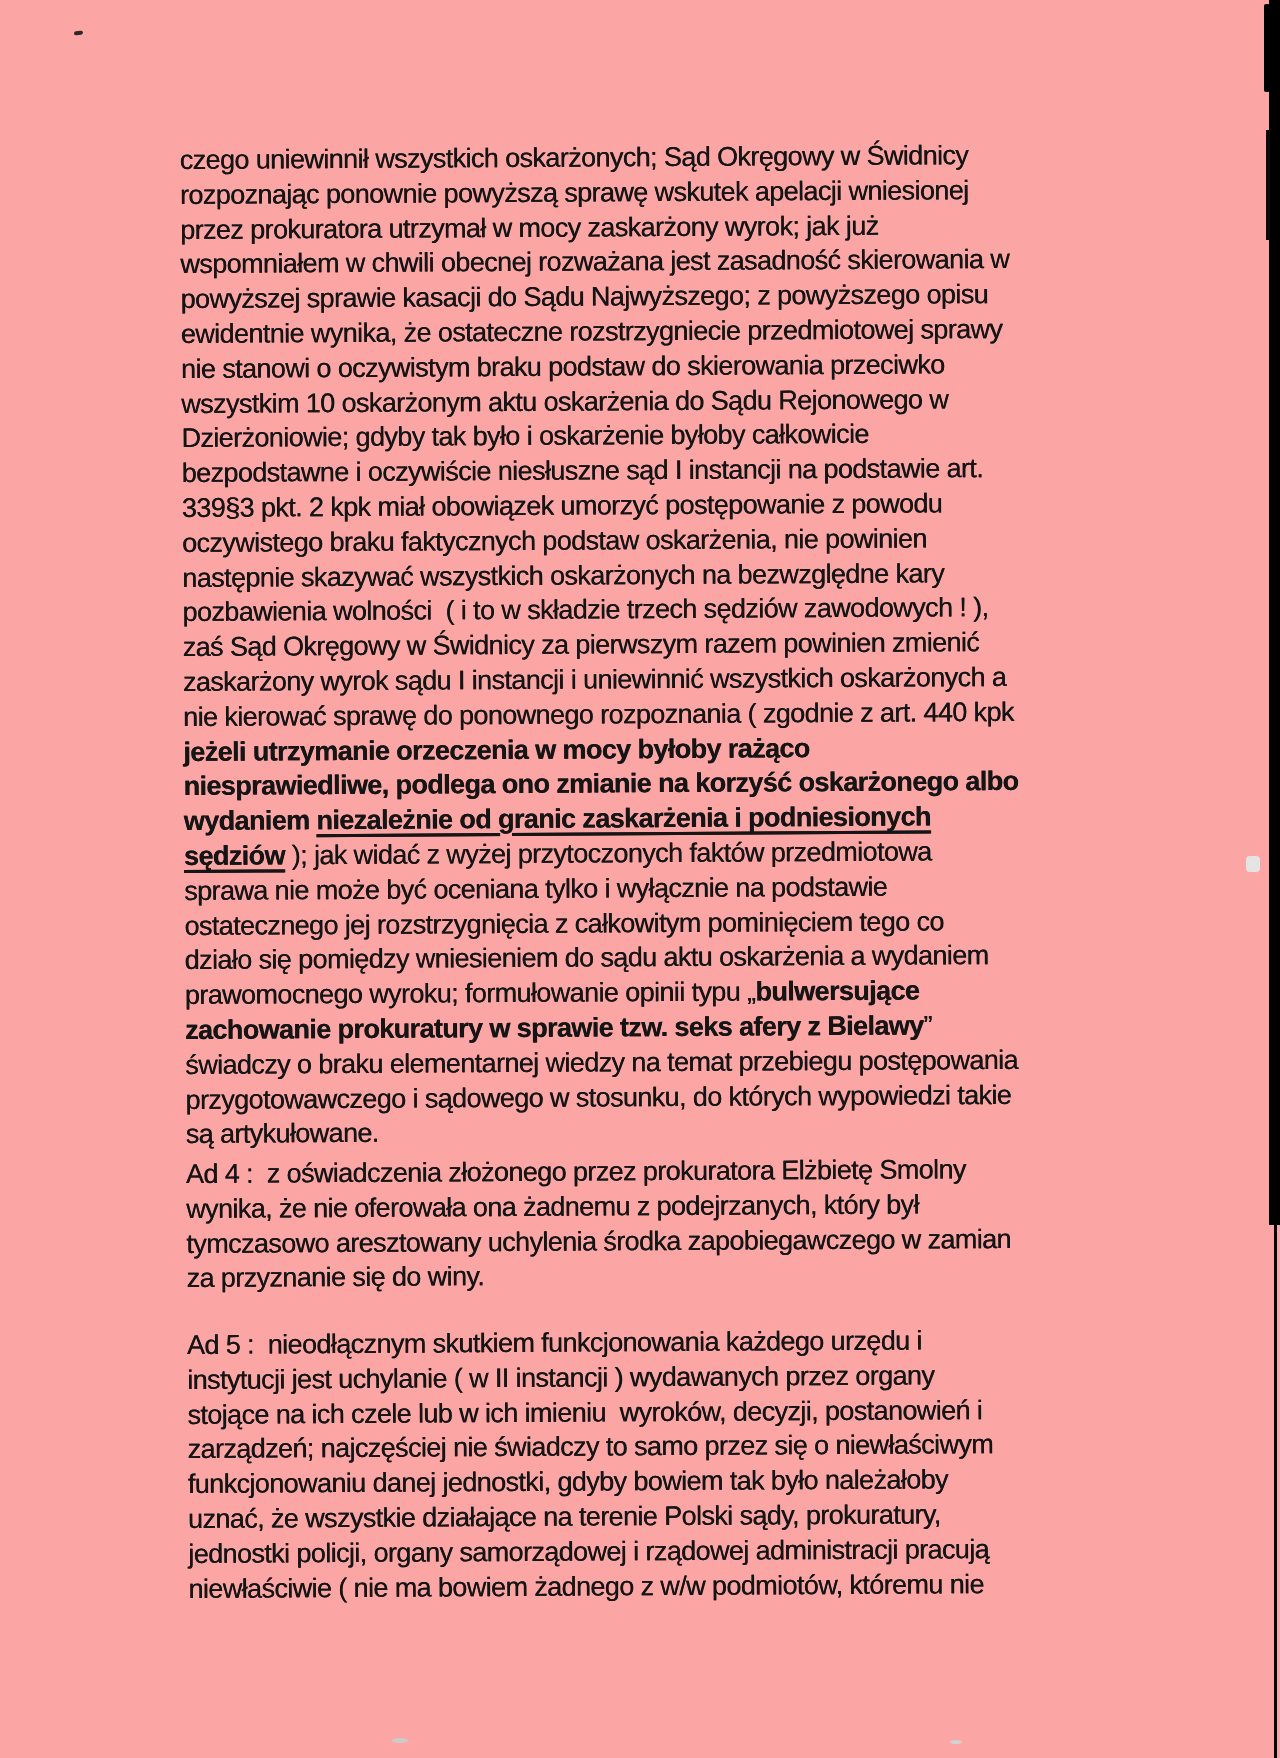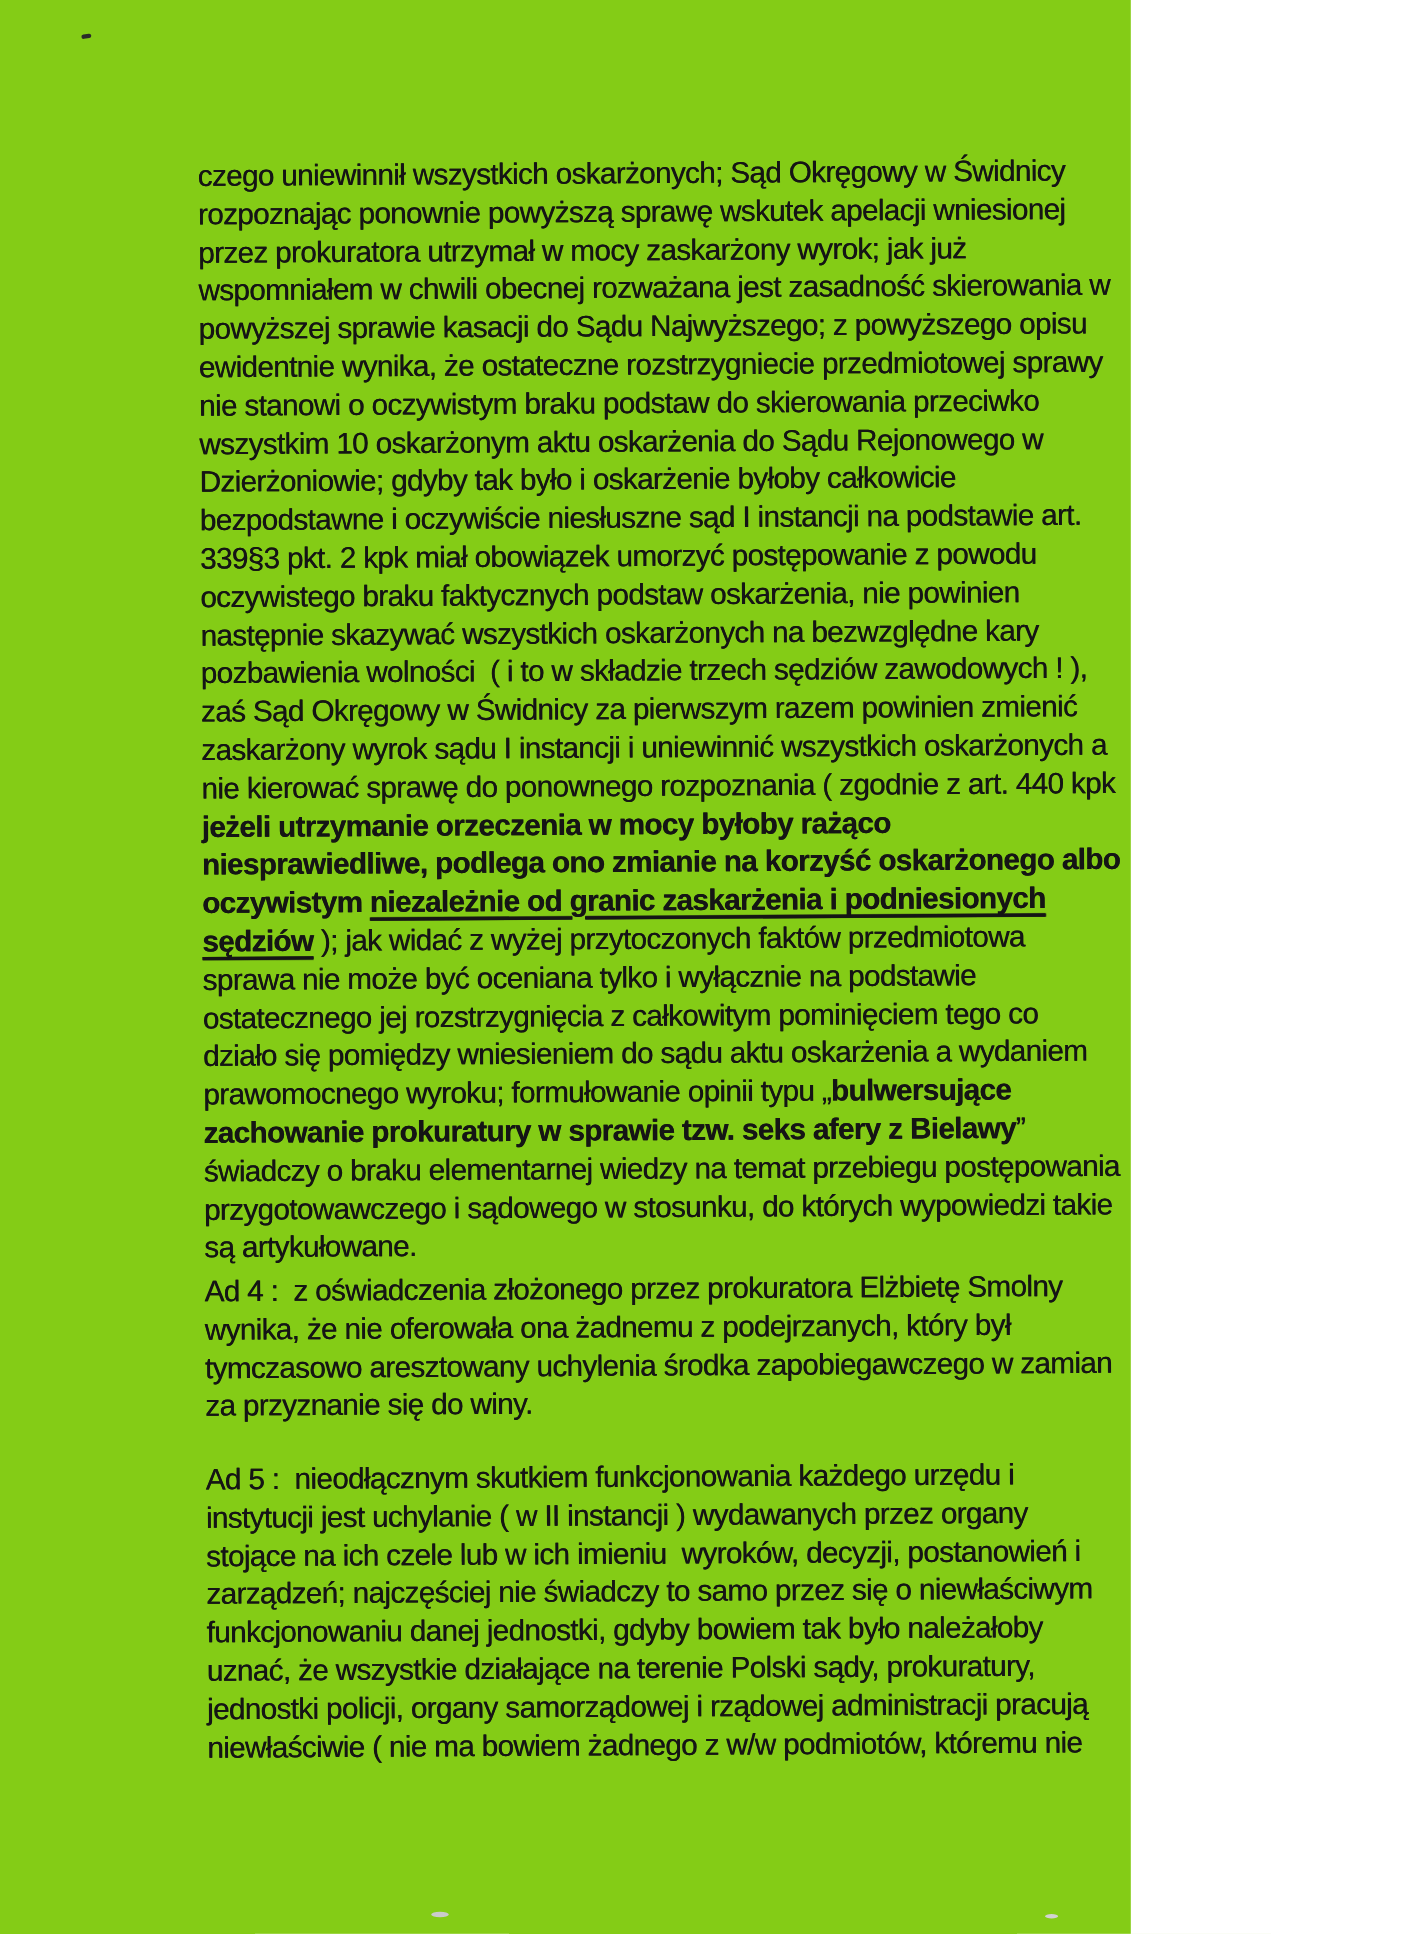--- a/index.html
+++ b/index.html
@@ -10,22 +10,22 @@
   body {
     width: 1280px;
     height: 1758px;
     position: relative;
     overflow: hidden;
     font-family: "Liberation Sans", sans-serif;
   }
   .page {
     position: absolute;
     left: 0; top: 0;
-    width: 1028px; height: 1758px;
-    background: #84cc16;
+    width: 1280px; height: 1758px;
+    background: #fca5a5;
     overflow: hidden;
   }
   
   .textwrap {
     position: absolute;
     left: 184px;
     top: 0;
     width: 920px;
     height: 1758px;
     transform: rotate(-0.35deg);
@@ -127,21 +127,21 @@
         <div class="line"><span>bezpodstawne i oczywiście niesłuszne sąd I instancji na podstawie art.</span></div>
         <div class="line"><span>339§3 pkt. 2 kpk miał obowiązek umorzyć postępowanie z powodu</span></div>
         <div class="line"><span>oczywistego braku faktycznych podstaw oskarżenia, nie powinien</span></div>
         <div class="line"><span>następnie skazywać wszystkich oskarżonych na bezwzględne kary</span></div>
         <div class="line"><span>pozbawienia wolności  ( i to w składzie trzech sędziów zawodowych ! ),</span></div>
         <div class="line"><span>zaś Sąd Okręgowy w Świdnicy za pierwszym razem powinien zmienić</span></div>
         <div class="line"><span>zaskarżony wyrok sądu I instancji i uniewinnić wszystkich oskarżonych a</span></div>
         <div class="line"><span>nie kierować sprawę do ponownego rozpoznania ( zgodnie z art. 440 kpk</span></div>
         <div class="line"><span class="b">jeżeli utrzymanie orzeczenia w mocy byłoby rażąco</span></div>
         <div class="line"><span class="b">niesprawiedliwe, podlega ono zmianie na korzyść oskarżonego albo</span></div>
-        <div class="line"><span class="b">oczywistym </span><span class="b u">niezależnie od granic zaskarżenia i podniesionych</span></div>
+        <div class="line"><span class="b">wydaniem </span><span class="b u">niezależnie od granic zaskarżenia i podniesionych</span></div>
         <div class="line"><span class="b u">sędziów</span><span> ); jak widać z wyżej przytoczonych faktów przedmiotowa</span></div>
         <div class="line"><span>sprawa nie może być oceniana tylko i wyłącznie na podstawie</span></div>
         <div class="line"><span>ostatecznego jej rozstrzygnięcia z całkowitym pominięciem tego co</span></div>
         <div class="line"><span>działo się pomiędzy wniesieniem do sądu aktu oskarżenia a wydaniem</span></div>
         <div class="line"><span>prawomocnego wyroku; formułowanie opinii typu „</span><span class="b">bulwersujące</span></div>
         <div class="line"><span class="b">zachowanie prokuratury w sprawie tzw. seks afery z Bielawy</span><span>”</span></div>
         <div class="line"><span>świadczy o braku elementarnej wiedzy na temat przebiegu postępowania</span></div>
         <div class="line"><span>przygotowawczego i sądowego w stosunku, do których wypowiedzi takie</span></div>
         <div class="line"><span>są artykułowane.</span></div>
       </div>

